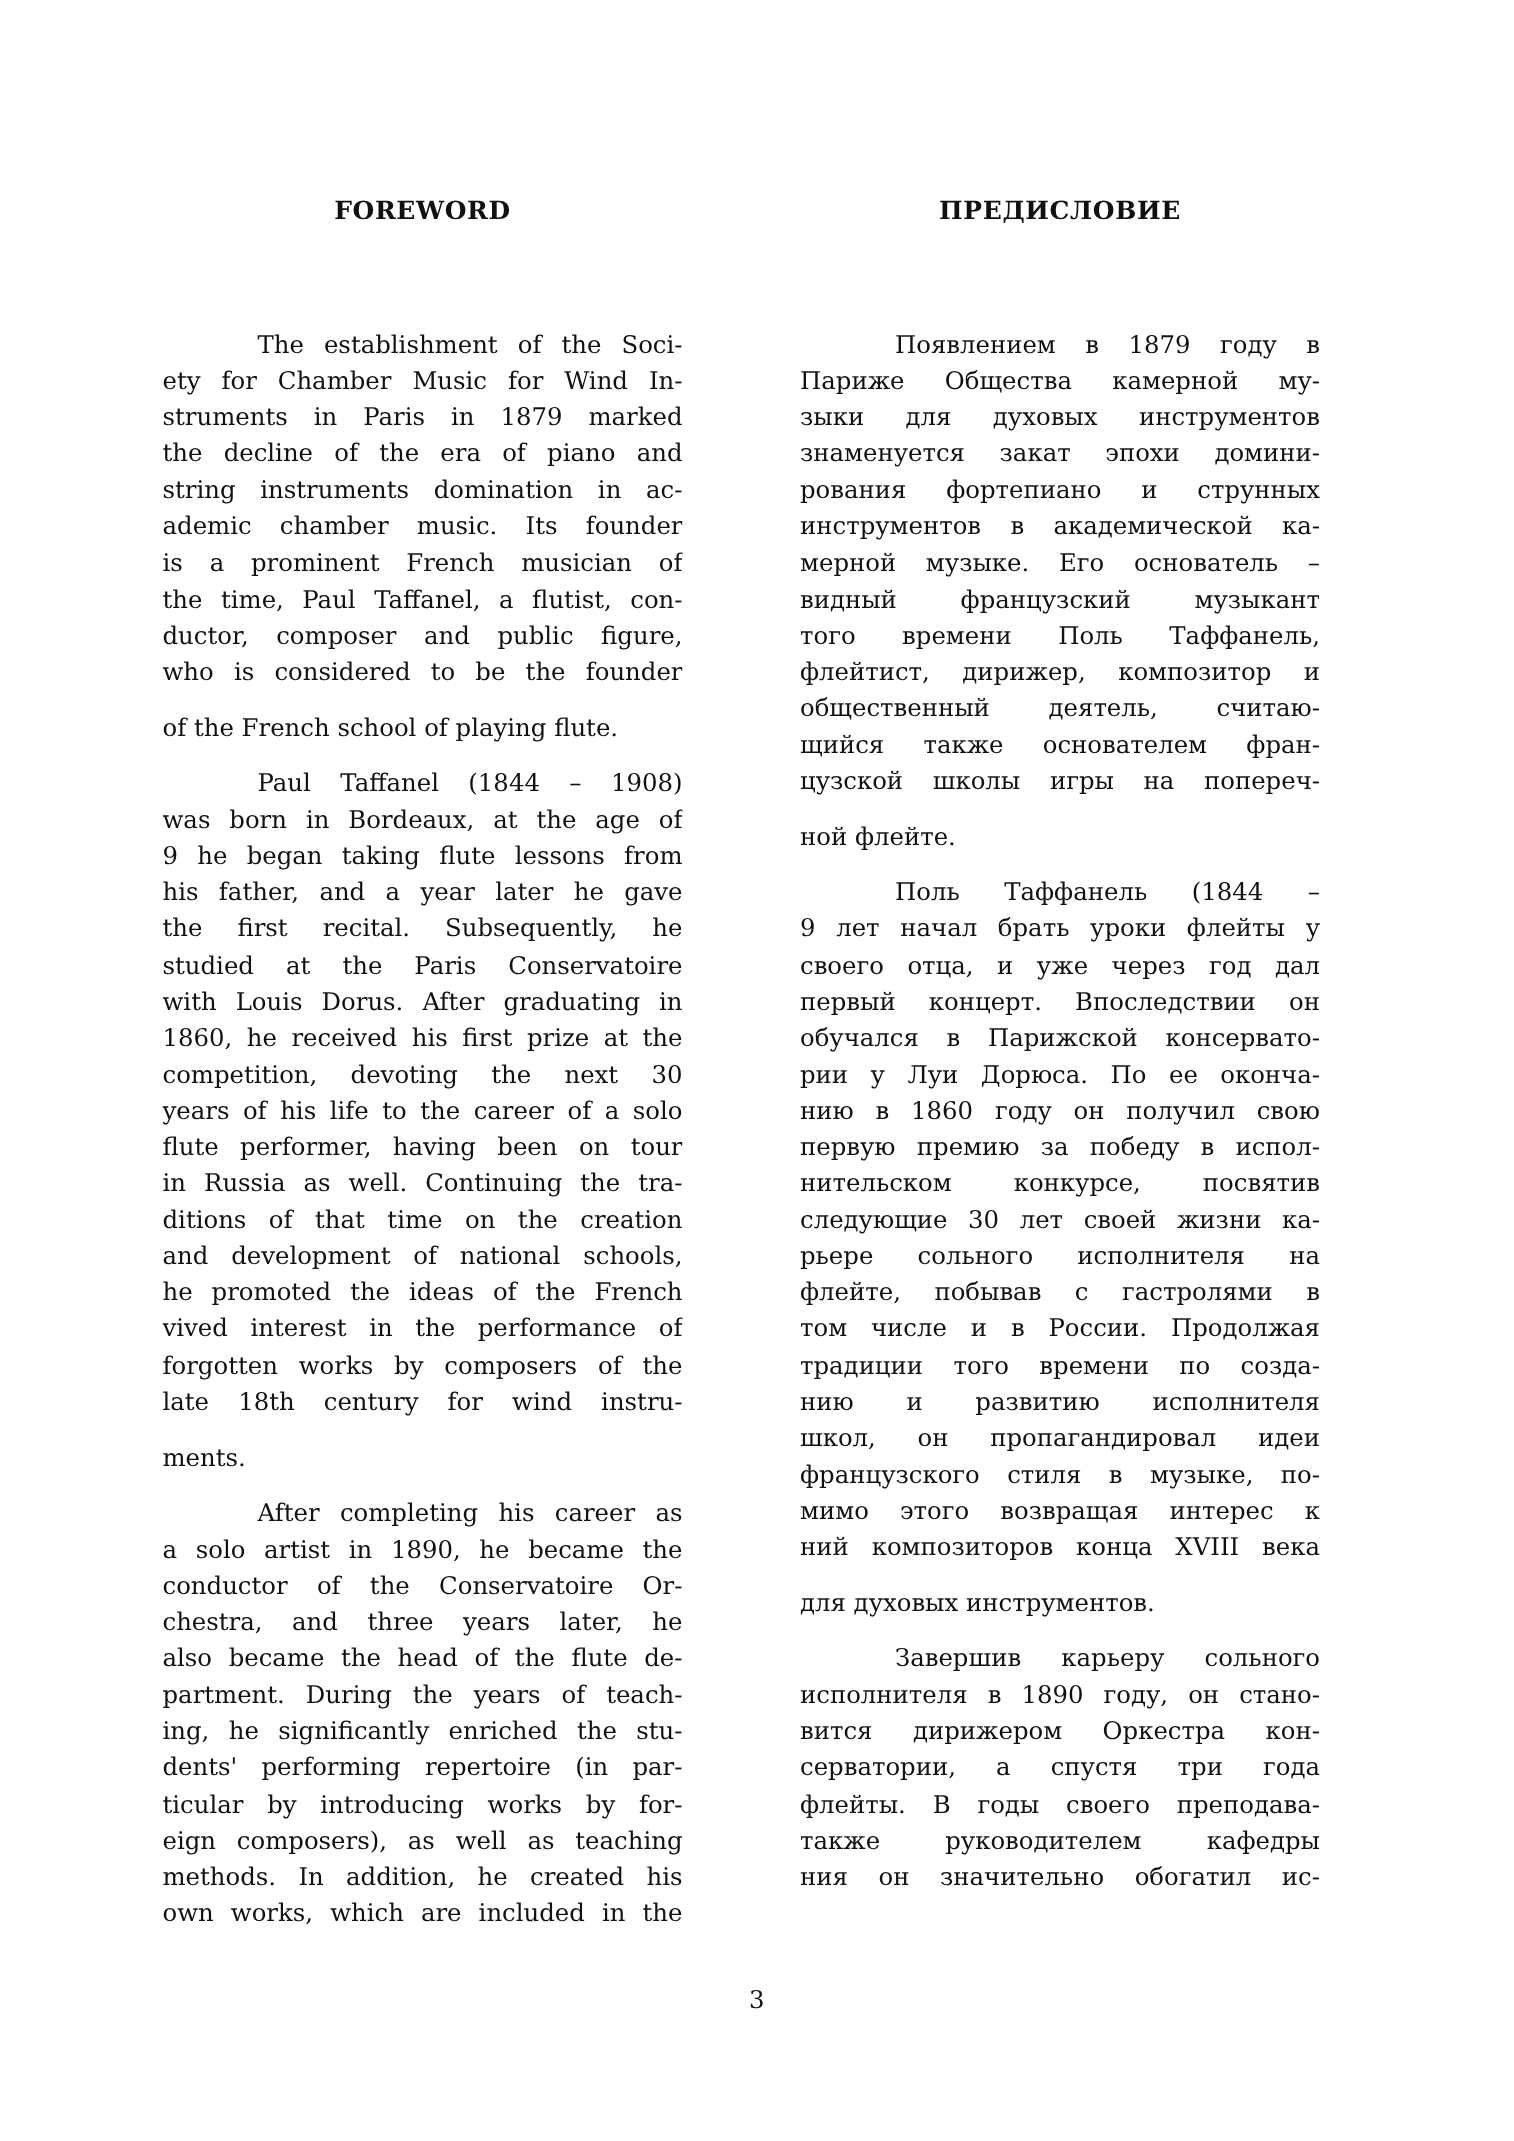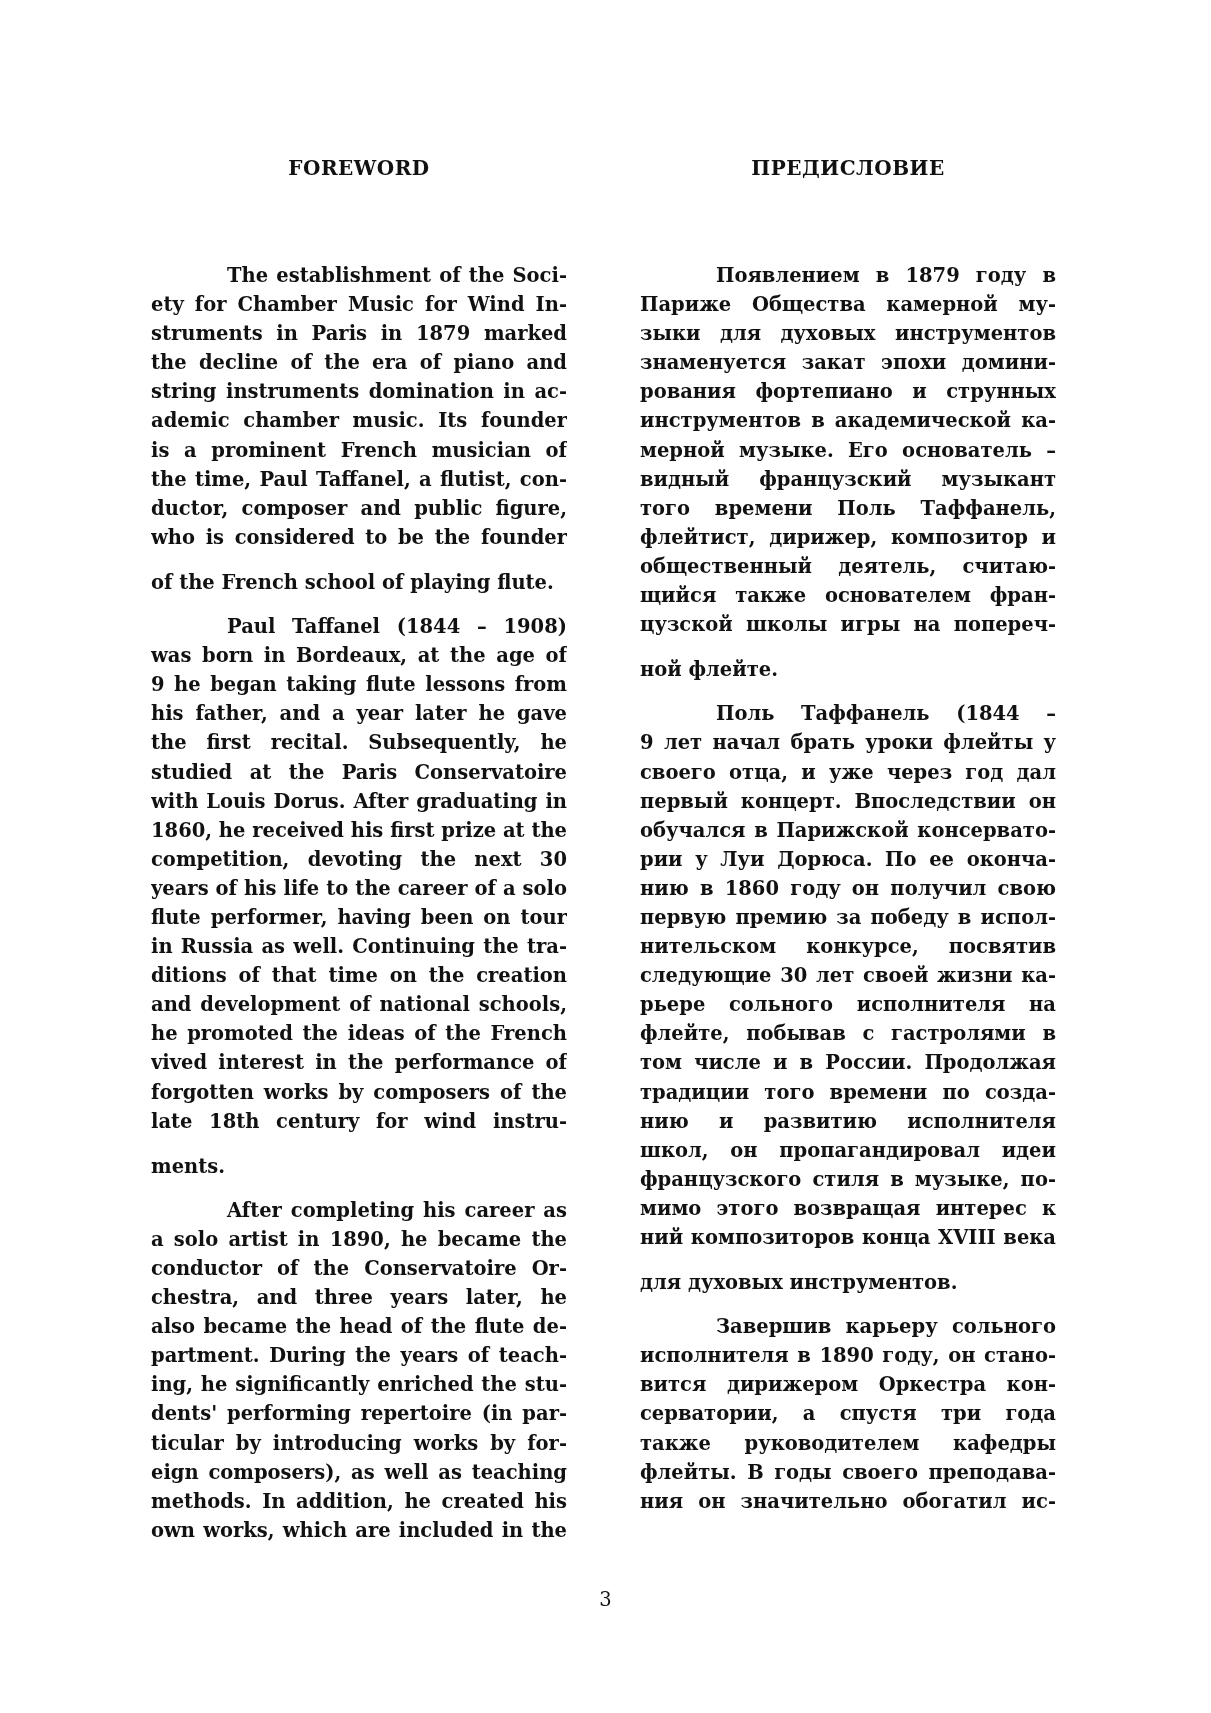--- a/index.html
+++ b/index.html
@@ -1,23 +1,23 @@
 <!DOCTYPE html>
 <html><head>
 <meta charset="utf-8">
 <style>
   html, body { margin: 0; padding: 0; background: #ffffff; }
   body { width: 1211px; height: 1713px; position: relative; overflow: hidden;
          font-family: "DejaVu Serif", "Liberation Serif", serif; color: #111; }
   .col { position: absolute; top: 150px; width: 416px; }
-  .col.left { left: 151px; }
+  .col.left { left: 130px; }
   .col.right { left: 640px; }
   .heading { text-align: center; font-weight: bold; font-size: 20px; letter-spacing: 0.5px;
              height: 36px; line-height: 36px; margin: 0 0 75px 0; }
-  .para { margin: 0 0 15px 0; font-weight: bold; }
+  .para { margin: 0 0 15px 0; }
   .line { display: block; height: 29.1px; line-height: 29.1px; font-size: 19.5px;
           text-align: justify; text-align-last: justify; white-space: nowrap; overflow: hidden; }
   .line.last { text-align-last: left; margin-top: 16px; }
   .line.first { padding-left: 76px; }
   .page-number { position: absolute; top: 1585px; left: 0; width: 1211px; text-align: center;
                  font-size: 19.5px; line-height: 29px; }
 </style>
 </head>
 <body>
 
@@ -114,20 +114,20 @@
         <span class="line">французского стиля в музыке, по-</span>
         <span class="line">мимо этого возвращая интерес к</span>
         <span class="line">ний композиторов конца XVIII века</span>
         <span class="line last">для духовых инструментов.</span>
       </div>
       <div class="para">
         <span class="line first">Завершив карьеру сольного</span>
         <span class="line">исполнителя в 1890 году, он стано-</span>
         <span class="line">вится дирижером Оркестра кон-</span>
         <span class="line">серватории, а спустя три года</span>
+        <span class="line">флейты. В годы своего преподава-</span>
         <span class="line">также руководителем кафедры</span>
-        <span class="line">флейты. В годы своего преподава-</span>
         <span class="line">ния он значительно обогатил ис-</span>
       </div>
     </div>
 </div>
 
 <div class="page-number">3</div>
 
 </body></html>

